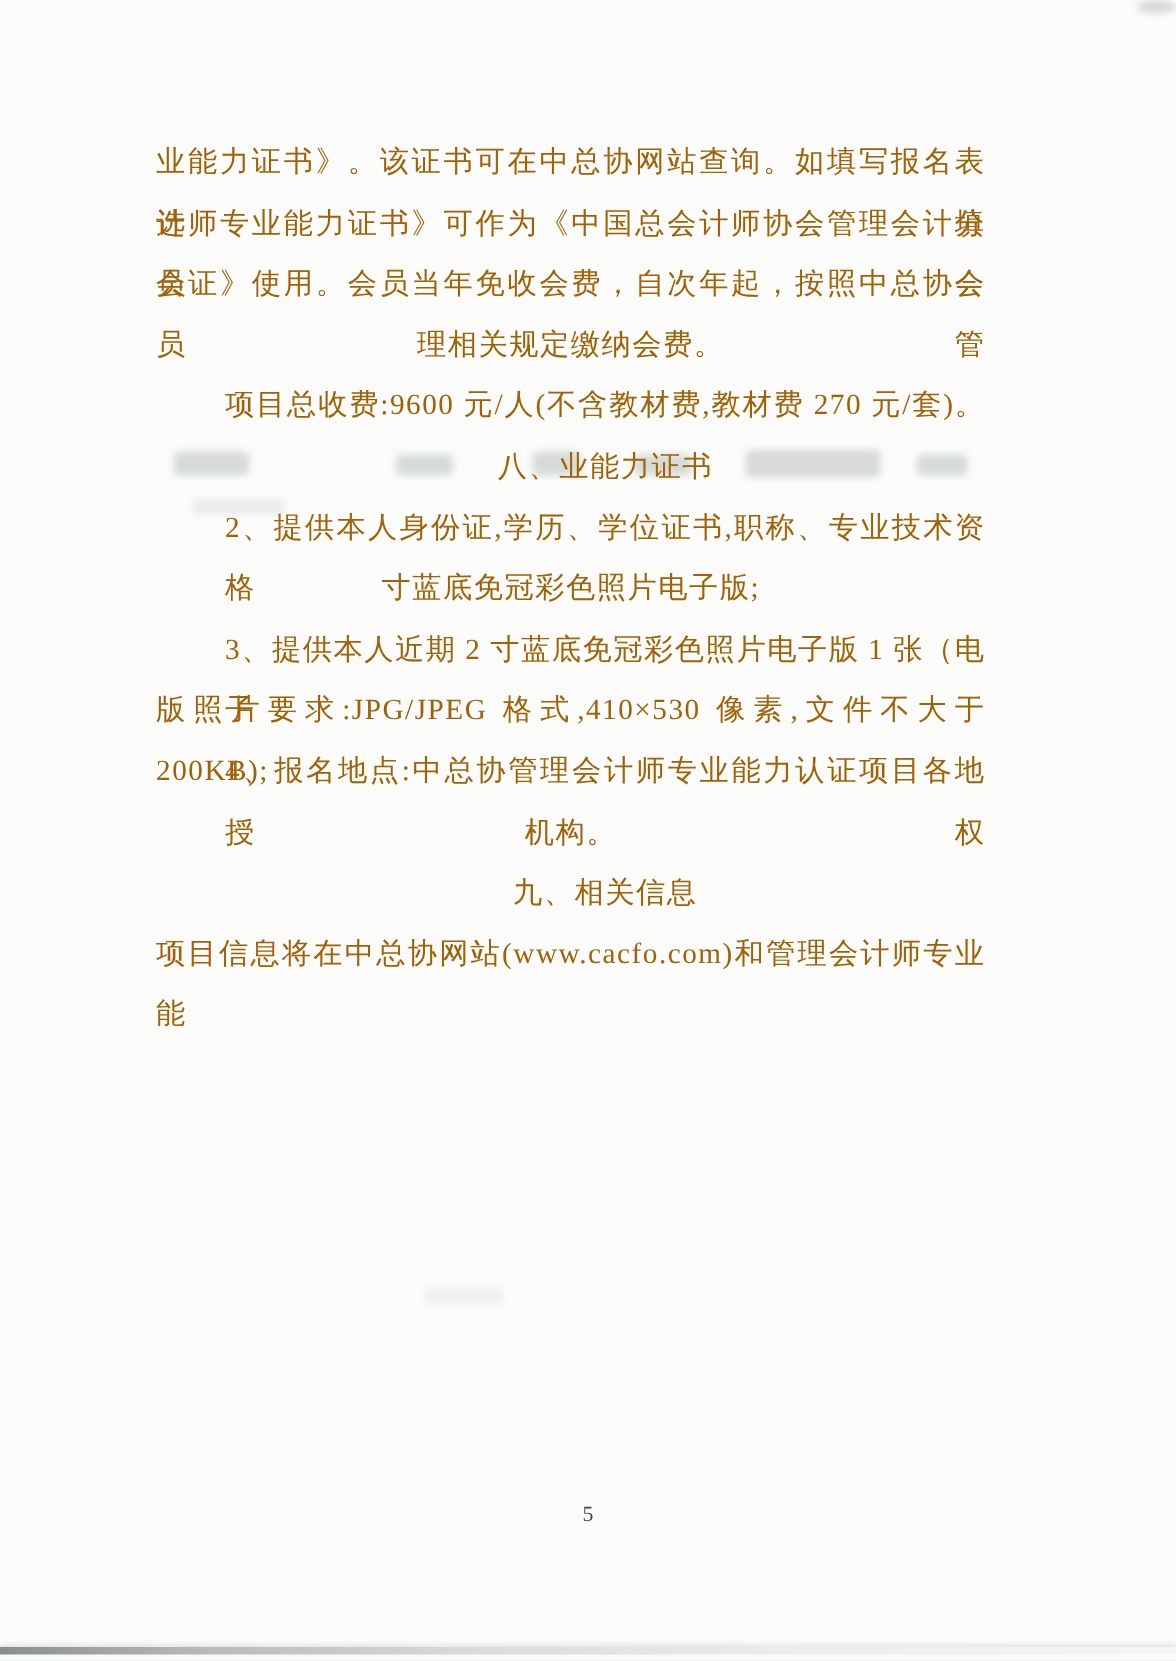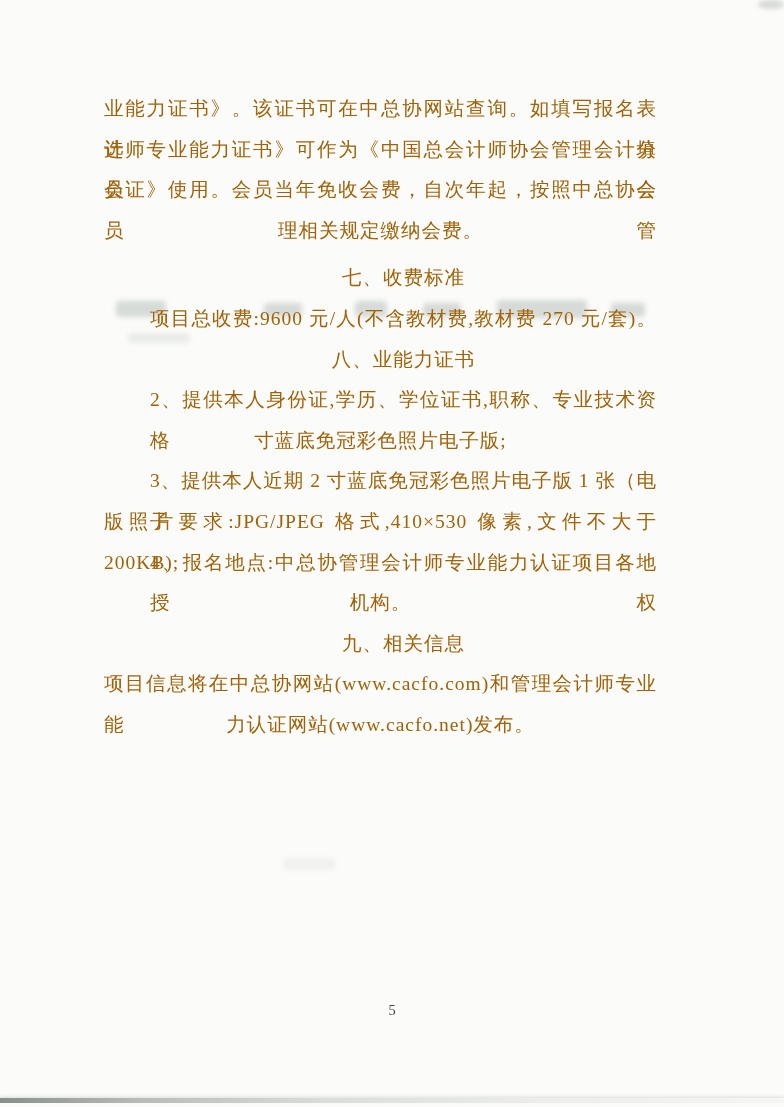--- a/index.html
+++ b/index.html
@@ -92,31 +92,29 @@
   <div class="ghost g6"></div>
   <div class="ghost g7"></div>
   <div class="ghost g8"></div>
   <div class="smudge-tr"></div>
 
   <div class="text-block">
       <div class="ln fill">业能力证书》。该证书可在中总协网站查询。如填写报名表选填</div>
       <div class="ln fill">计师专业能力证书》可作为《中国总会计师协会管理会计分会会</div>
       <div class="ln fill">员证》使用。会员当年免收会费，自次年起，按照中总协会员管</div>
       <div class="ln">理相关规定缴纳会费。</div>
-      <div class="ln indent gap">七、收费标准</div>
       <div class="ln indent fill">项目总收费:9600 元/人(不含教材费,教材费 270 元/套)。</div>
       <div class="ln indent">八、业能力证书</div>
       <div class="ln indent fill">2、提供本人身份证,学历、学位证书,职称、专业技术资格</div>
       <div class="ln">寸蓝底免冠彩色照片电子版;</div>
       <div class="ln indent fill">3、提供本人近期 2 寸蓝底免冠彩色照片电子版 1 张（电子</div>
       <div class="ln fill">版照片要求:JPG/JPEG 格式,410×530 像素,文件不大于 200KB);</div>
       <div class="ln indent fill">4、报名地点:中总协管理会计师专业能力认证项目各地授权</div>
       <div class="ln">机构。</div>
       <div class="ln indent">九、相关信息</div>
       <div class="ln fill">项目信息将在中总协网站(www.cacfo.com)和管理会计师专业能</div>
-      <div class="ln">力认证网站(www.cacfo.net)发布。</div>
     </div>
 
   <div class="page-number">5</div>
 
   <div class="scan-edge"></div>
 
 </div>
 
 </body></html>

